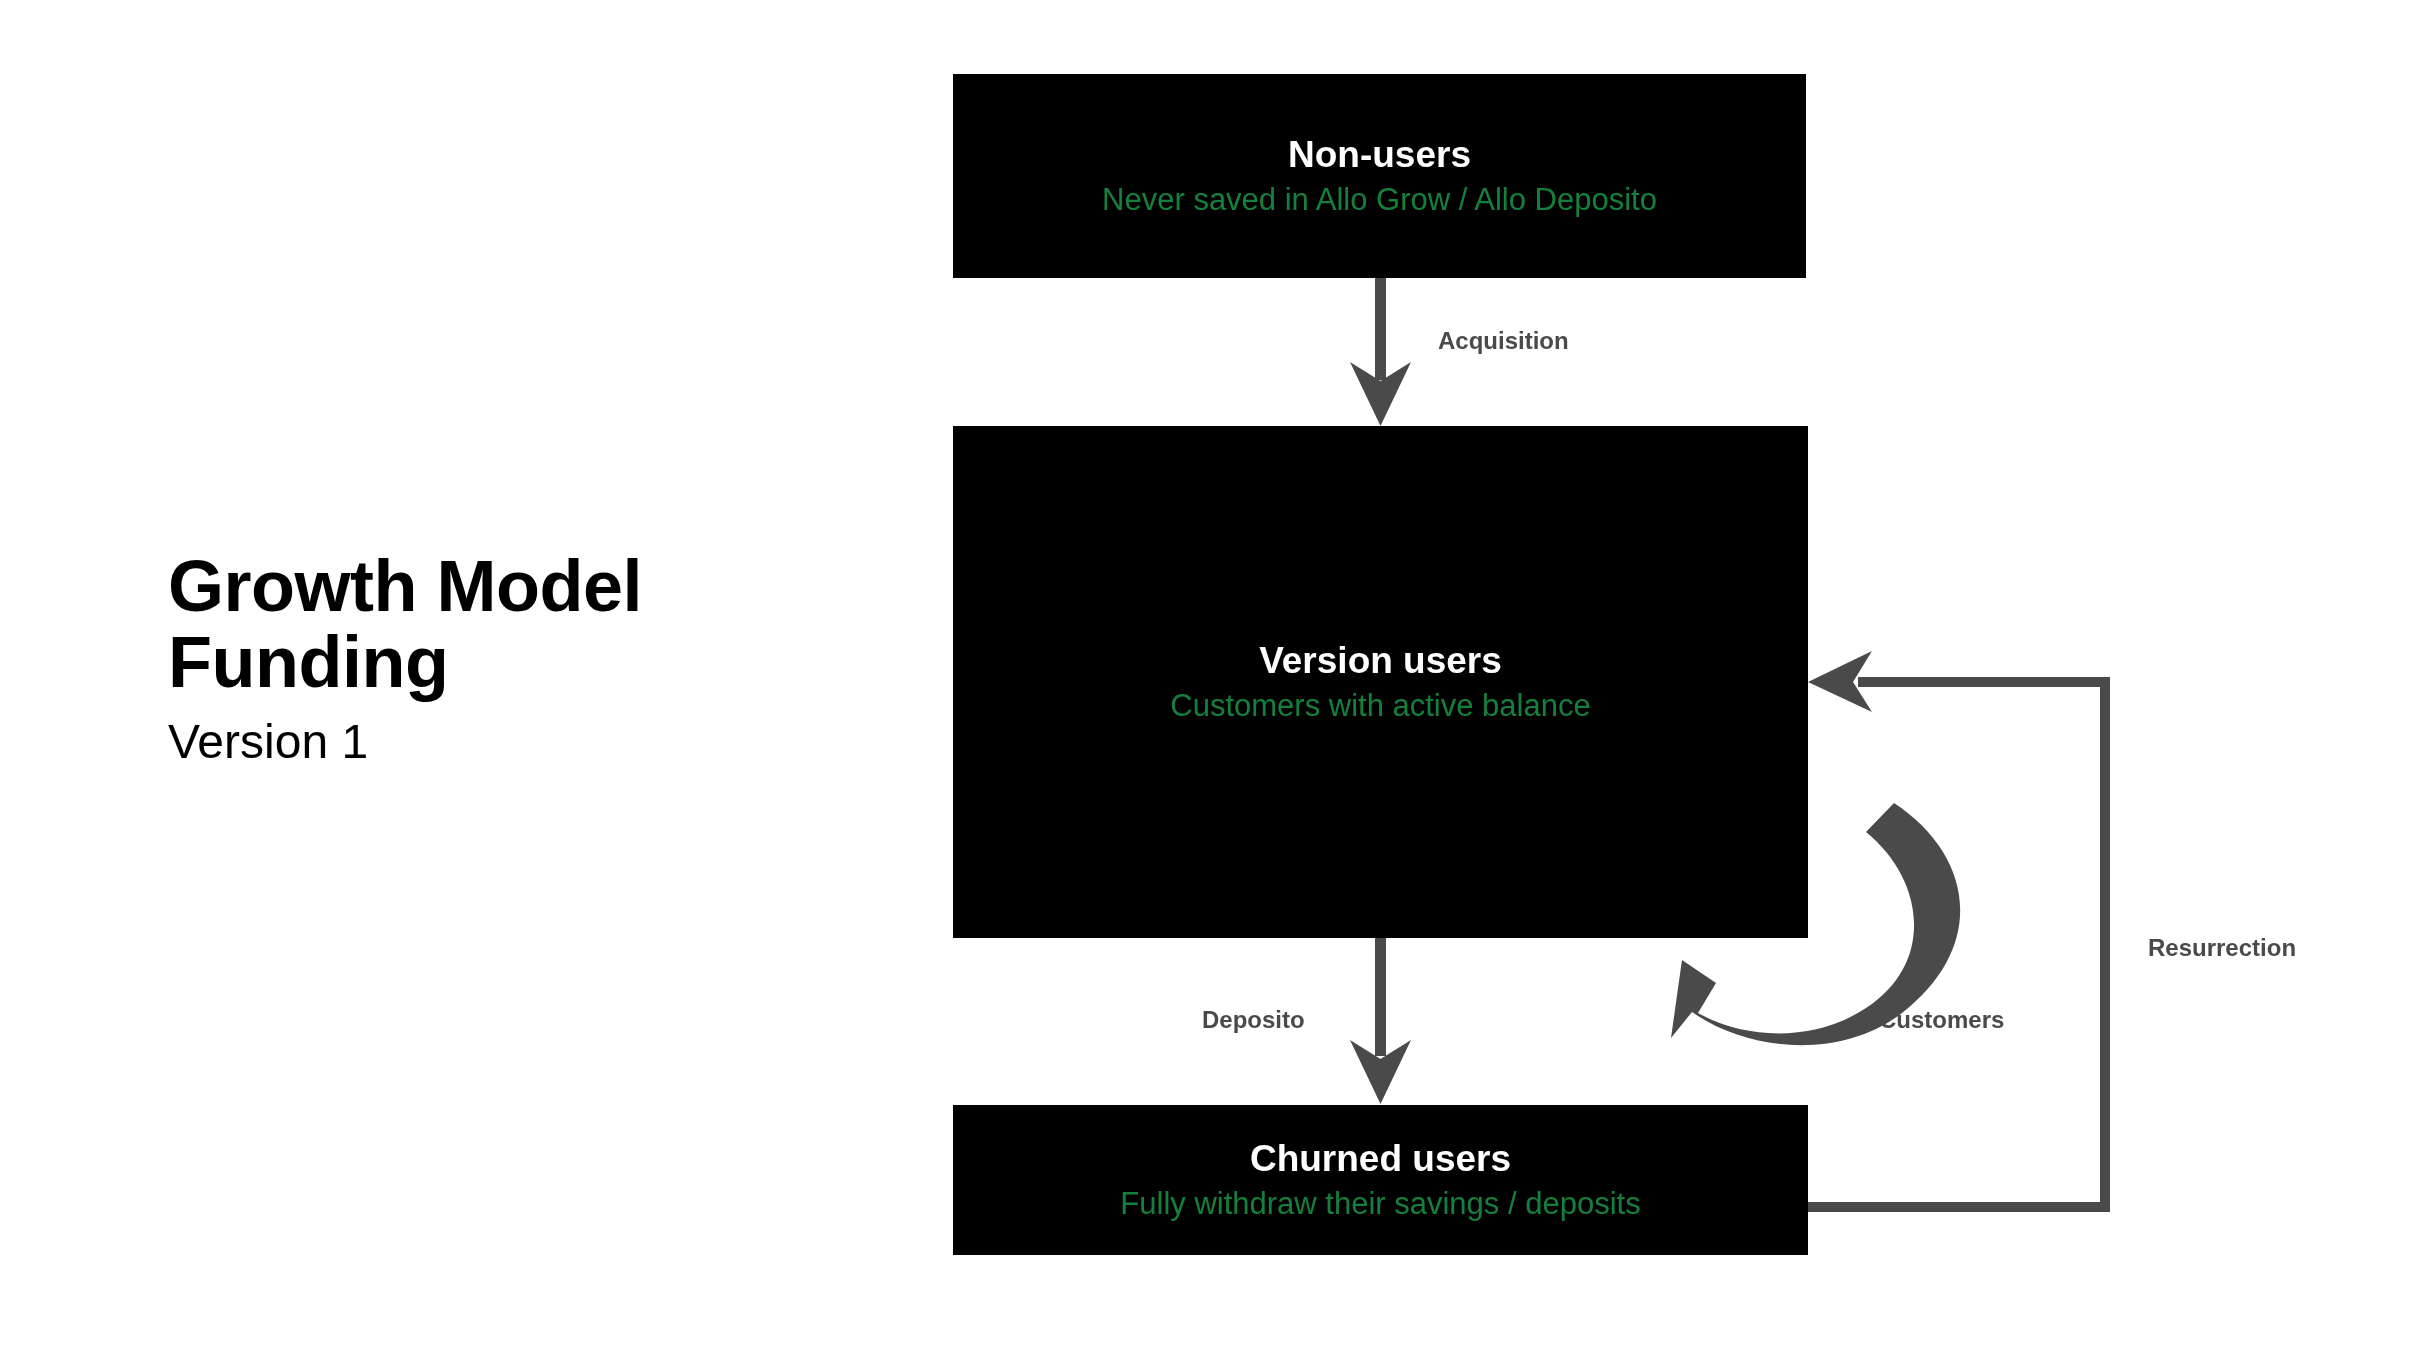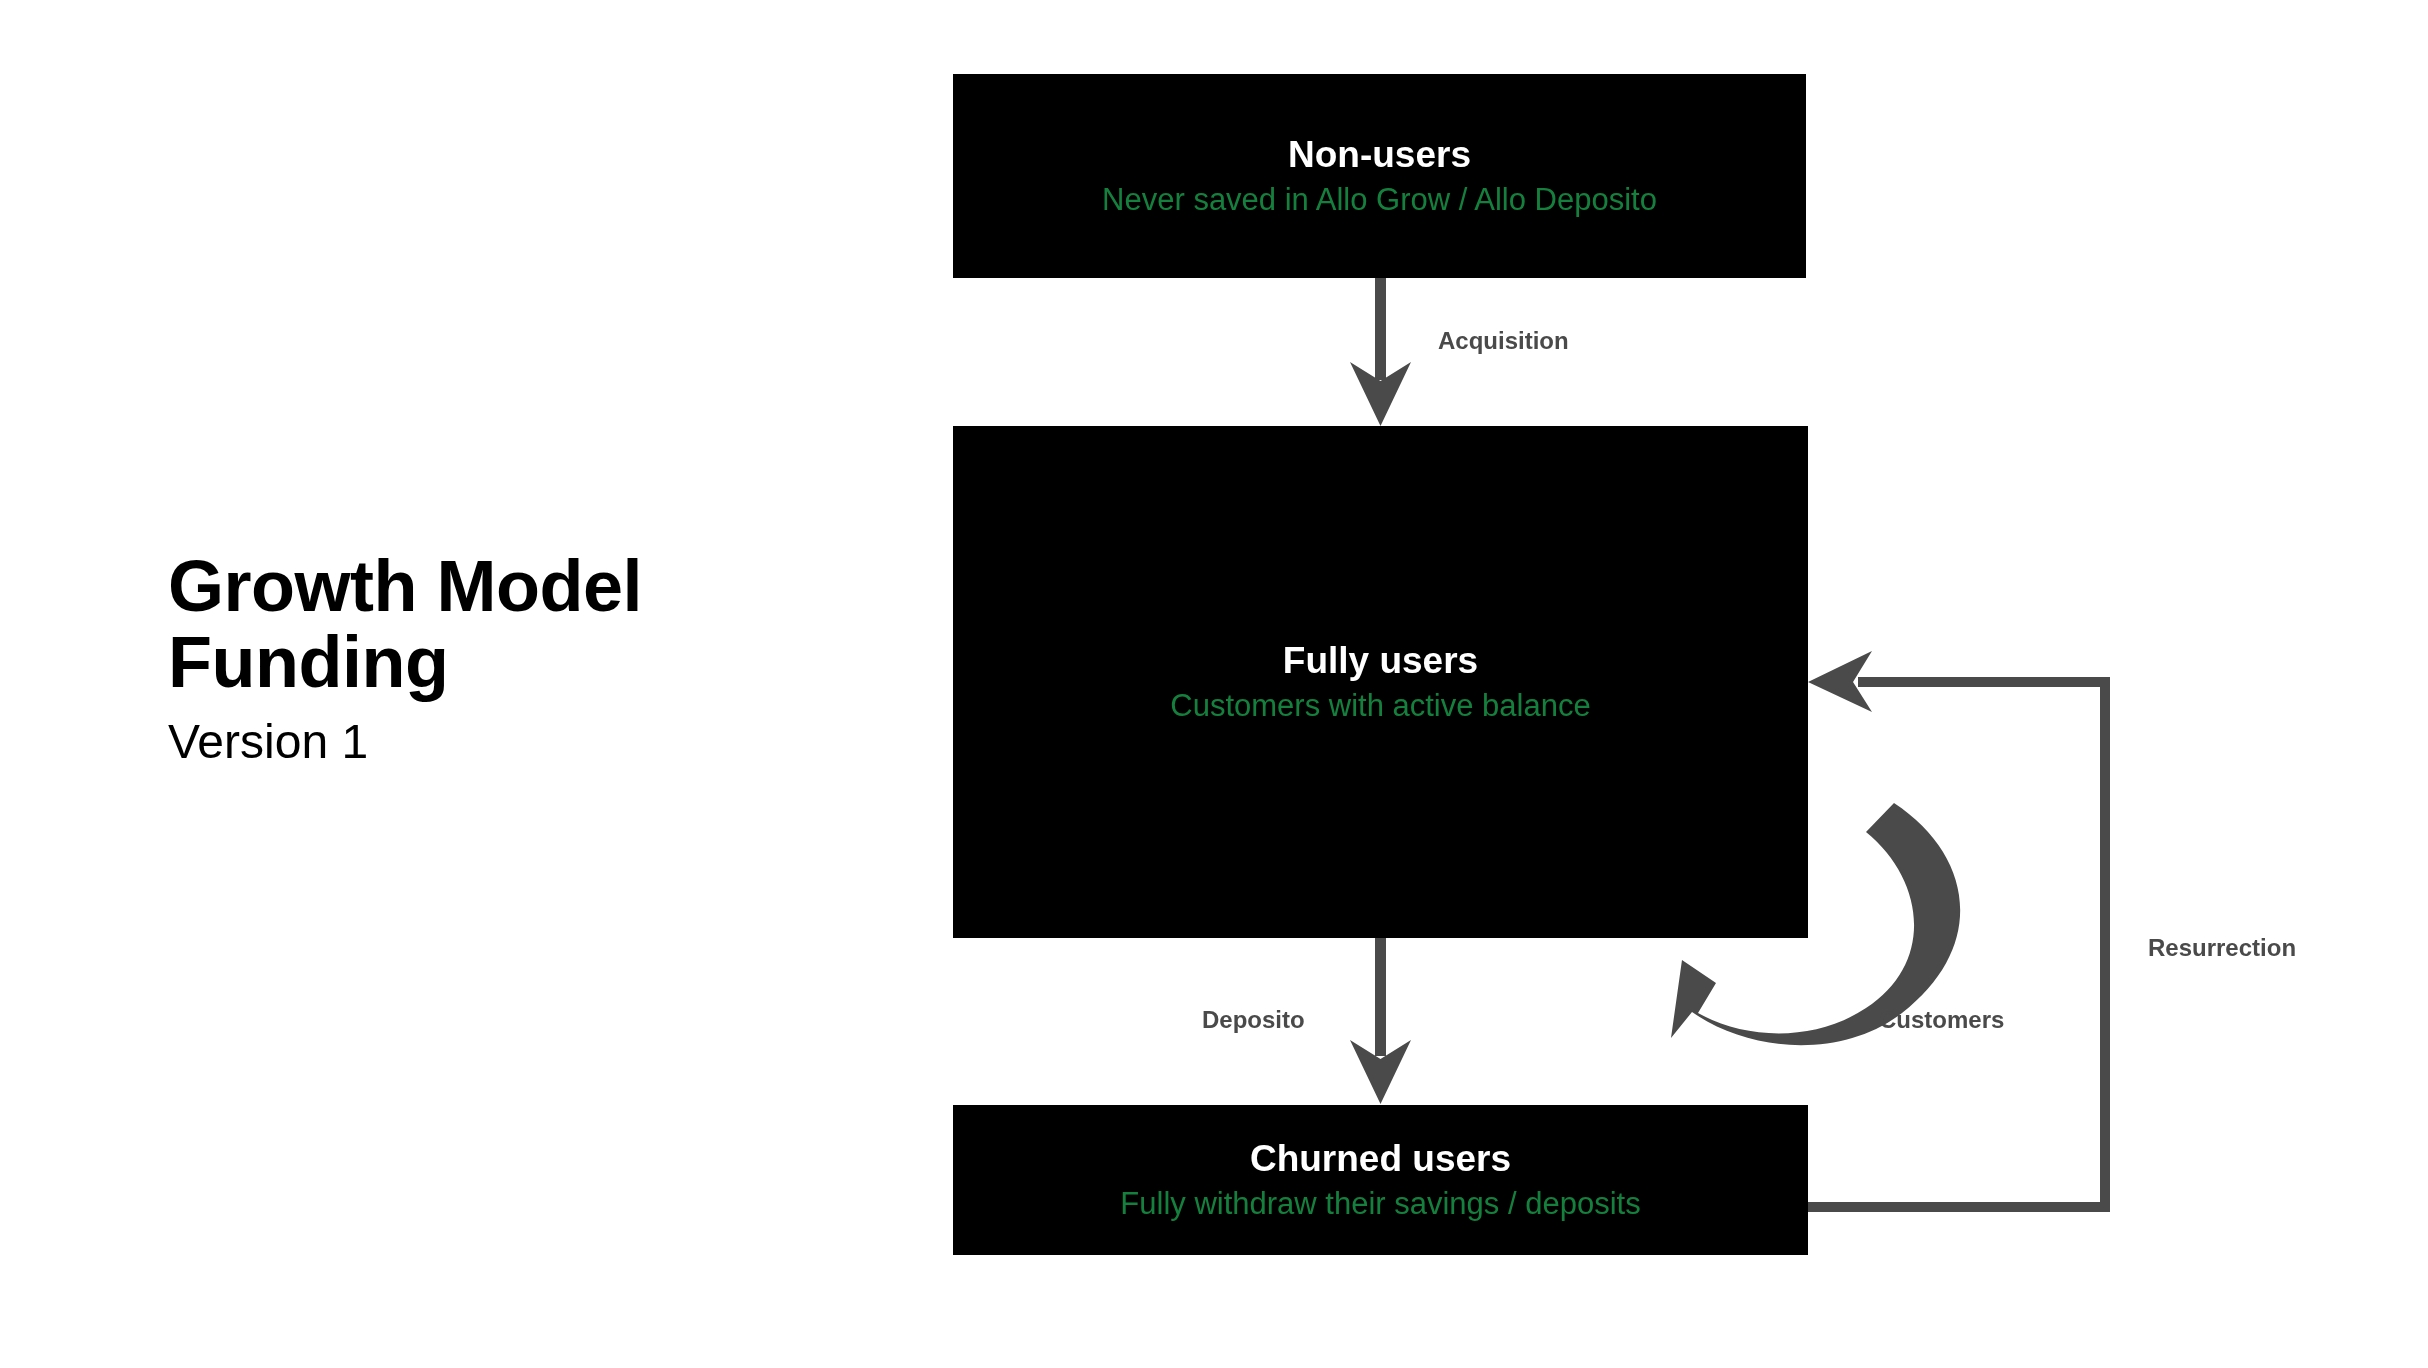--- a/index.html
+++ b/index.html
@@ -144,21 +144,21 @@
       <path d="M 1808 682 L 1872 651 L 1853 682 L 1872 712 Z" fill="#4a4a4a"></path>
     </g>
   </svg>
 
   <div class="stage-box" id="box-nonusers">
     <div class="stage-title">Non-users</div>
     <div class="stage-sub">Never saved in Allo Grow / Allo Deposito</div>
   </div>
 
   <div class="stage-box" id="box-active">
-    <div class="stage-title">Fully users</div>
+    <div class="stage-title">Version users</div>
     <div class="stage-sub">Customers with active balance</div>
   </div>
 
   <div class="stage-box" id="box-churned">
     <div class="stage-title">Churned users</div>
     <div class="stage-sub">Fully withdraw their savings / deposits</div>
   </div>
 
   <div class="flow-label" id="label-acquisition">Acquisition</div>
   <div class="flow-label" id="label-churned">Deposito</div>

